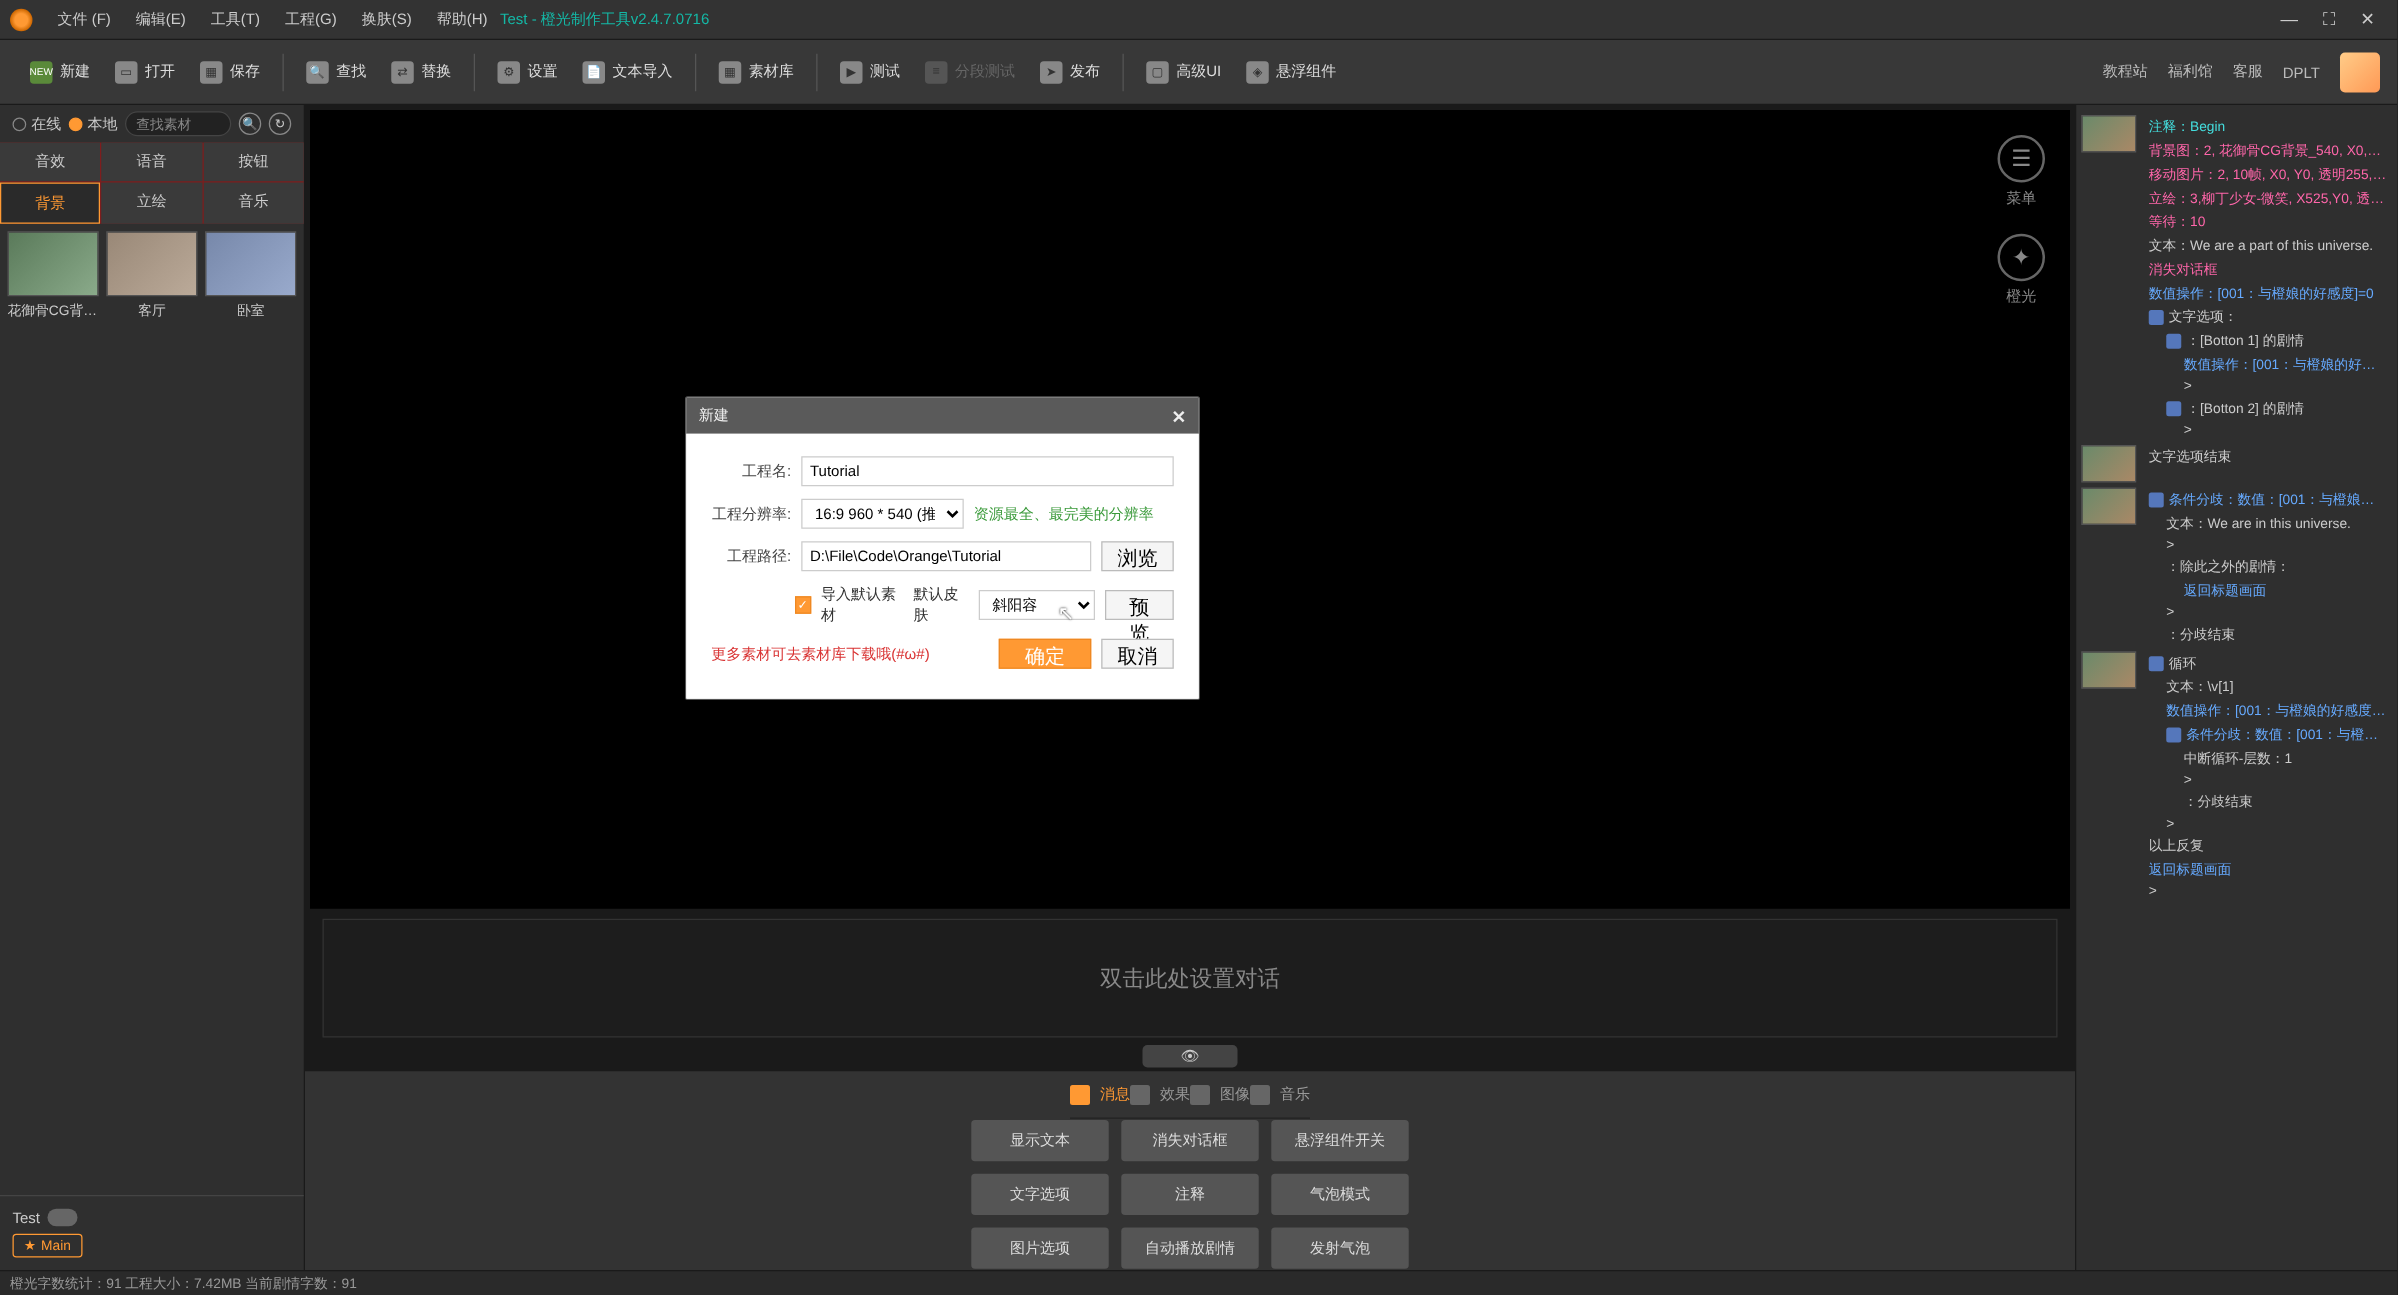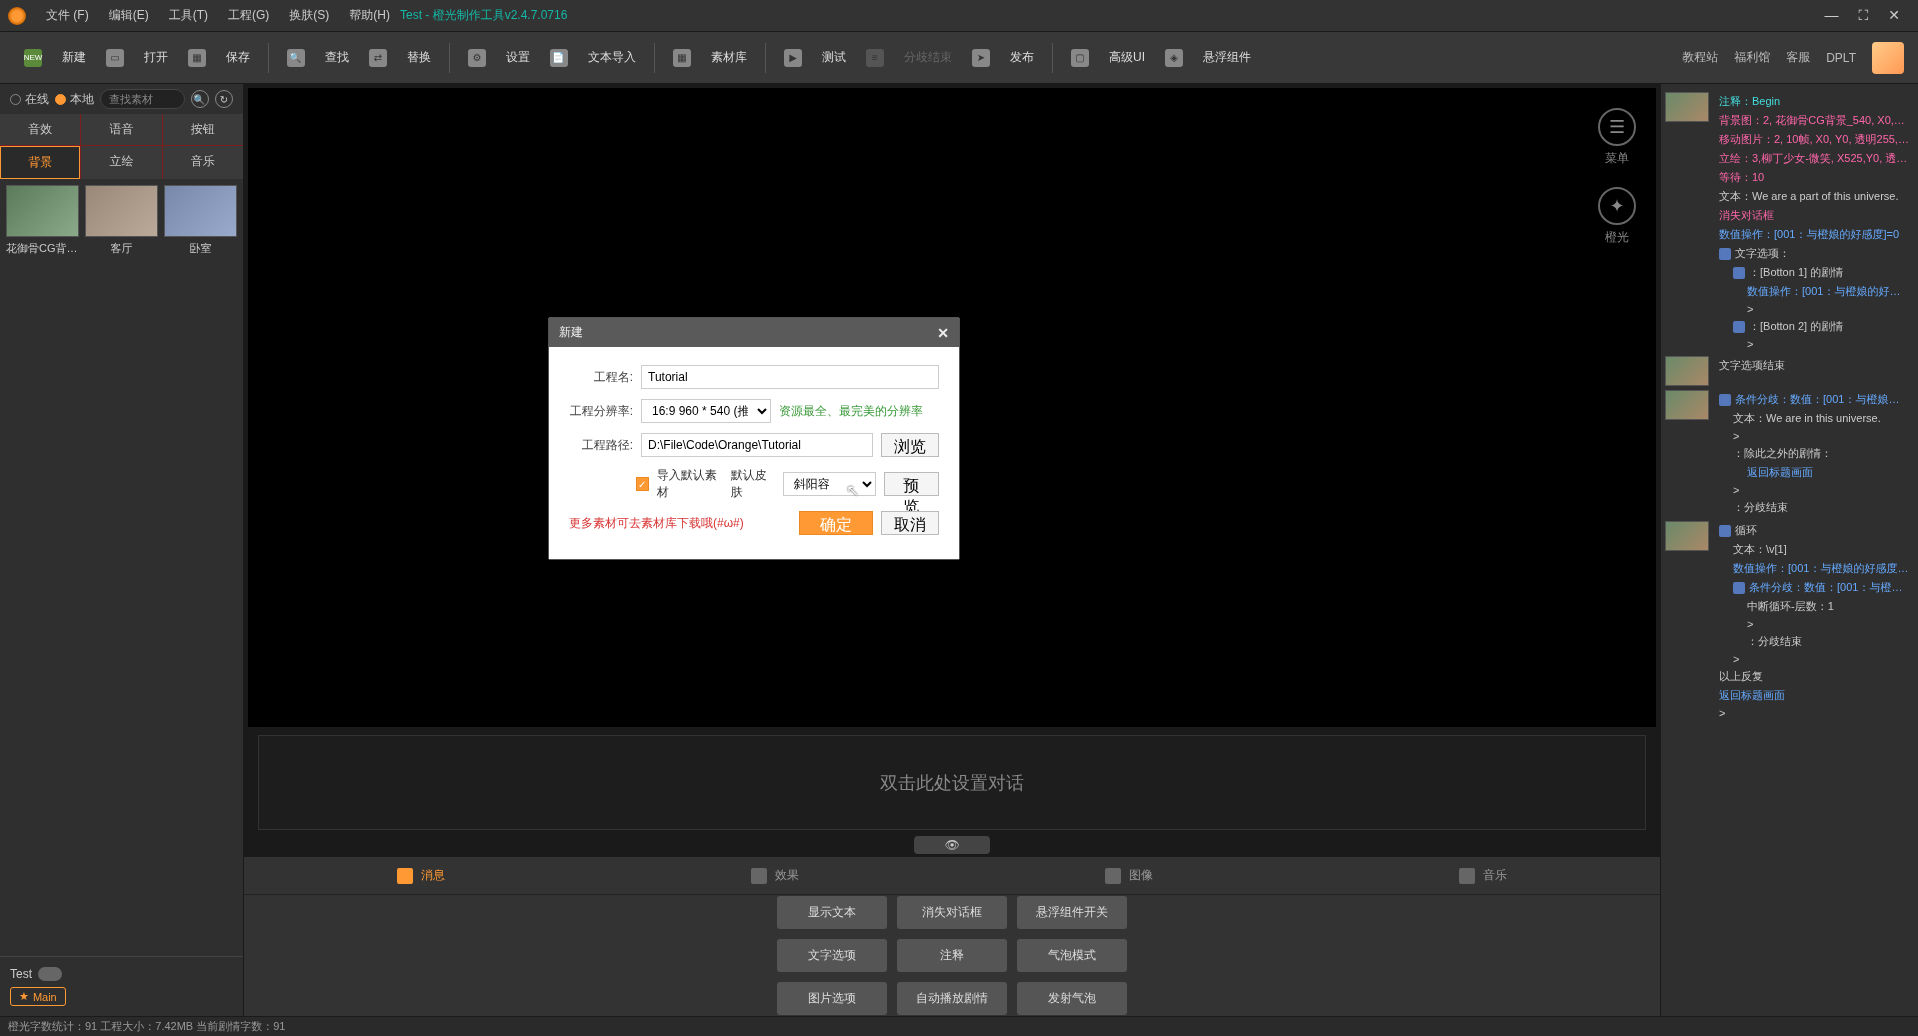--- a/index.html
+++ b/index.html
@@ -8,21 +8,21 @@
     
     .titlebar { height: 32px; background: #333; display: flex; align-items: center; padding: 0 8px; border-bottom: 1px solid #1a1a1a; }
     .titlebar .app-icon { width: 18px; height: 18px; background: radial-gradient(circle, #ff9933 40%, #cc6600 70%); border-radius: 50%; margin-right: 10px; }
     .titlebar .menu-item { padding: 0 10px; cursor: pointer; color: #ccc; }
     .titlebar .title-text { flex: 1; color: #14b8a6; }
     .titlebar .window-controls { display: flex; gap: 20px; padding-right: 10px; }
     .titlebar .window-controls span { cursor: pointer; font-size: 14px; }
     
     
     .toolbar { height: 52px; background: #383838; display: flex; align-items: center; padding: 0 14px; border-bottom: 1px solid #1a1a1a; }
-    .tool-btn { display: flex; align-items: flex-start; gap: 20px; padding: 6px 10px; cursor: pointer; color: #ddd; }
+    .tool-btn { display: flex; align-items: flex-start; gap: 6px; padding: 6px 10px; cursor: pointer; color: #ddd; }
     .tool-btn .icon { width: 18px; height: 18px; background: #888; border-radius: 3px; display: inline-flex; align-items: center; justify-content: center; font-size: 10px; color: #333; }
     .tool-btn .icon.new-icon { background: #5a8a3a; color: #fff; font-size: 8px; }
     .tool-sep { width: 1px; height: 30px; background: #555; margin: 0 8px; }
     .toolbar-right { margin-left: auto; display: flex; align-items: center; gap: 16px; }
     .toolbar-right .link { color: #bbb; cursor: pointer; }
     .avatar { width: 32px; height: 32px; border-radius: 4px; background: linear-gradient(135deg, #ffcc88, #ff9955); }
     
     
     .main { display: flex; height: calc(100% - 84px - 20px); }
     
@@ -58,21 +58,21 @@
     .stage-wrap { flex: 1; position: relative; background: #1a1a1a; display: flex; flex-direction: column; }
     .stage { flex: 1; background: #000; margin: 4px; position: relative; }
     .stage-side-icons { position: absolute; right: 20px; top: 20px; display: flex; flex-direction: column; gap: 20px; }
     .stage-icon-btn { display: flex; flex-direction: column; align-items: center; gap: 4px; color: #888; cursor: pointer; }
     .stage-icon-circ { width: 38px; height: 38px; border: 2px solid #666; border-radius: 50%; display: flex; align-items: center; justify-content: center; font-size: 18px; }
     .dialogue-box { height: 95px; background: rgba(30,30,30,0.9); border: 1px solid #333; margin: 4px 14px 4px 14px; display: flex; align-items: center; justify-content: center; color: #888; font-size: 18px; cursor: pointer; }
     .eye-bar { height: 22px; display: flex; align-items: center; justify-content: center; }
     .eye-btn { width: 76px; height: 18px; background: #444; border-radius: 4px; display: flex; align-items: center; justify-content: center; cursor: pointer; }
     
     
-    .bottom-editor { height: 160px; background: #333; border-top: 1px solid #1a1a1a; display: flex; flex-direction: column; }
+    .bottom-editor { height: 160px; background: #333; border-top: 1px solid #1a1a1a; display: flex; flex-direction: column; align-items: center; }
     .bot-tabs { display: flex; height: 38px; border-bottom: 1px solid #222; }
     .bot-tab { flex: 1; display: flex; align-items: center; justify-content: center; gap: 8px; cursor: pointer; color: #999; }
     .bot-tab.active { color: #ff9933; }
     .bot-tab .bt-icon { width: 16px; height: 16px; background: #666; border-radius: 2px; }
     .bot-tab.active .bt-icon { background: #ff9933; }
     .bot-content { flex: 1; display: flex; align-items: center; justify-content: center; }
     .bot-grid { display: grid; grid-template-columns: repeat(3, 110px); gap: 10px 10px; }
     .action-btn { background: #555; color: #ddd; padding: 8px 0; text-align: center; border-radius: 3px; cursor: pointer; font-size: 12px; }
     
     
@@ -164,21 +164,21 @@
       <span class="icon">▦</span>
       <span>素材库</span>
     </div>
   <div class="tool-sep"></div>
   <div class="tool-btn">
       <span class="icon">▶</span>
       <span>测试</span>
     </div>
   <div class="tool-btn" style="color:#666">
       <span class="icon" style="background:#555">≡</span>
-      <span>分歧结束</span>
+      <span>分段测试</span>
     </div>
   <div class="tool-btn">
       <span class="icon">➤</span>
       <span>发布</span>
     </div>
   <div class="tool-sep"></div>
   <div class="tool-btn">
       <span class="icon">▢</span>
       <span>高级UI</span>
     </div>

